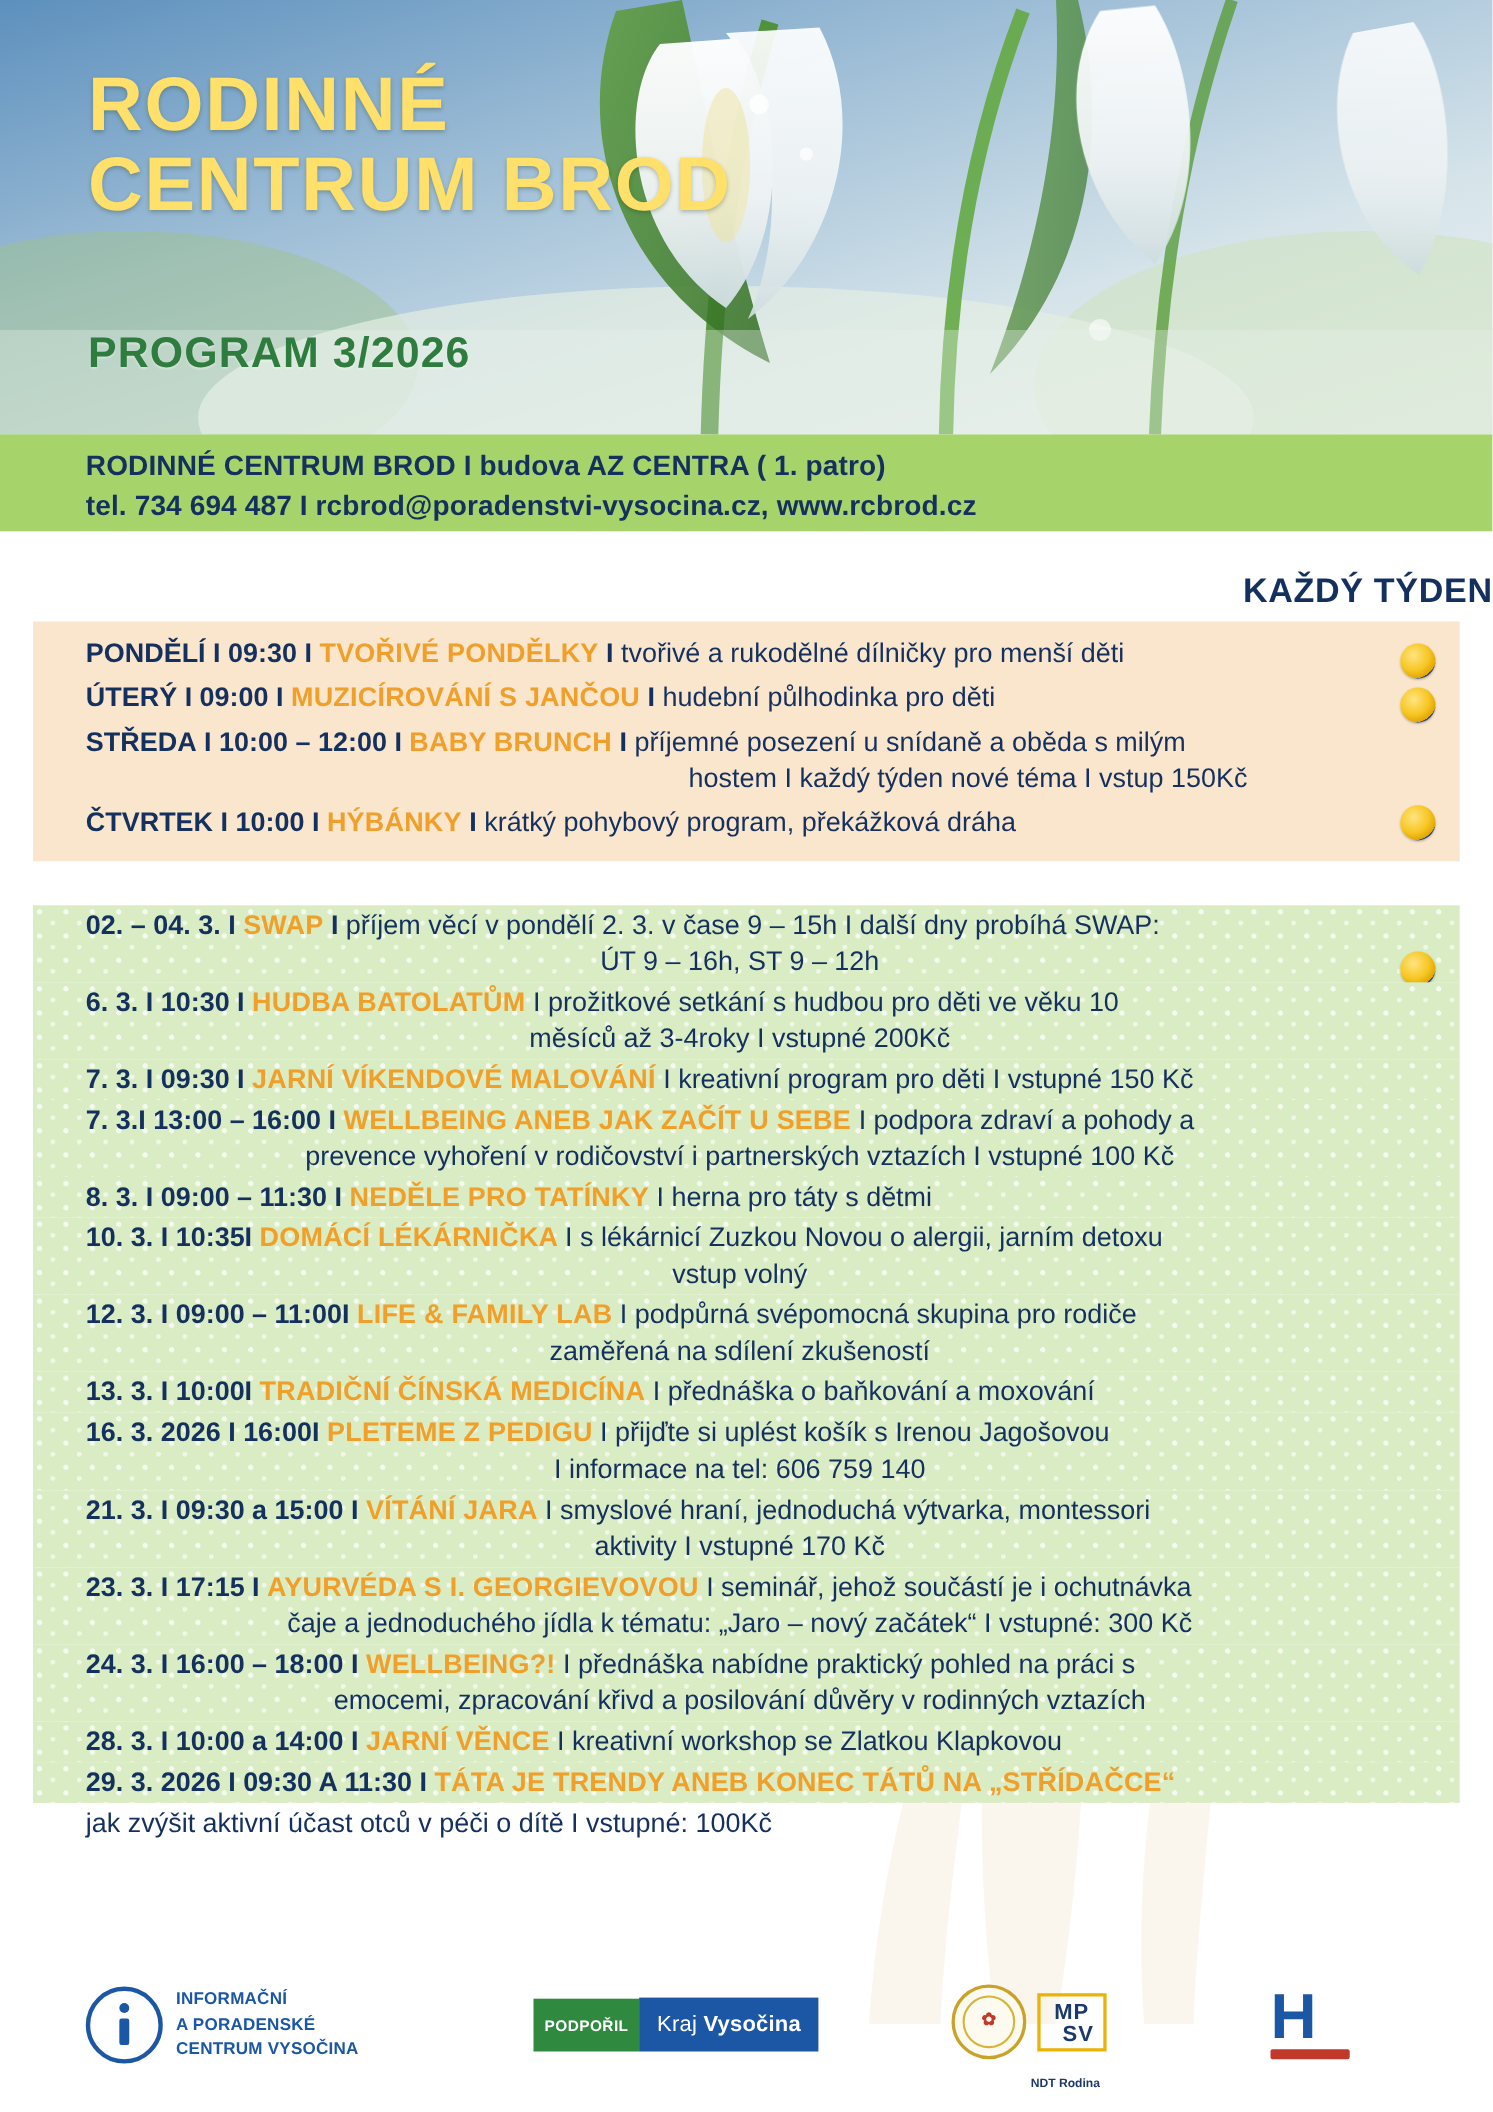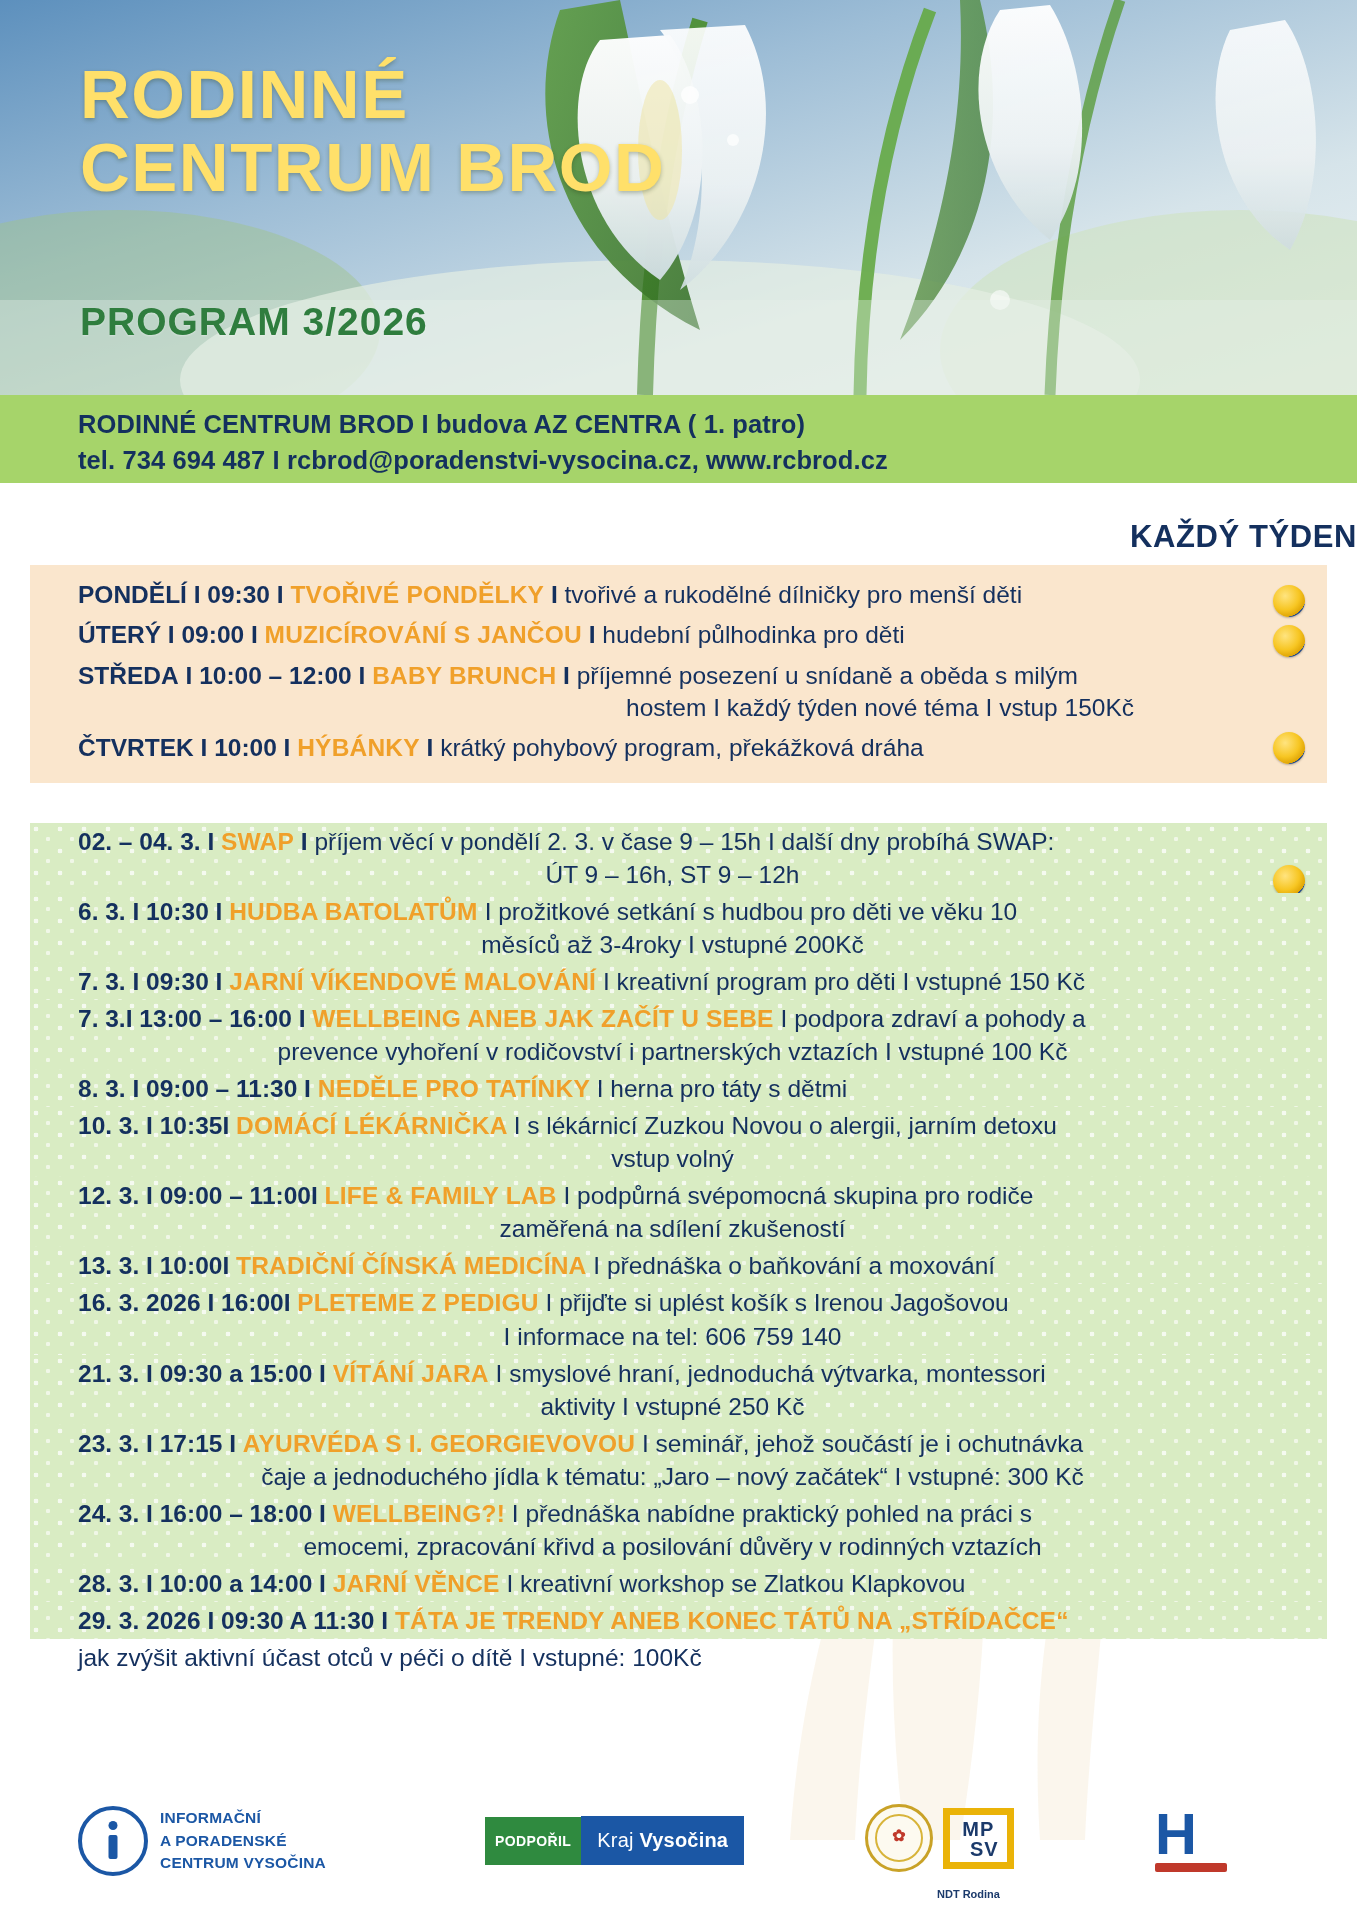--- a/index.html
+++ b/index.html
@@ -262,21 +262,21 @@
   }
   .logo-ndt .emblem .glyph {
     position: absolute;
     left: 0; right: 0; top: 19px;
     text-align: center;
     font-size: 16px;
     font-weight: 800;
     color: #c0392b;
   }
   .logo-ndt .mpsv {
-    border: 7px solid #eab308;
+    border: 3px solid #eab308;
     padding: 4px 8px 3px 8px;
     text-align: center;
   }
   .logo-ndt .mpsv .mp {
     font-weight: 800;
     font-size: 20px;
     line-height: 1;
     color: #1b3a6b;
     letter-spacing: 1px;
   }
@@ -487,21 +487,21 @@
         <span class="time">16. 3. 2026 I 16:00I</span>
         <span class="evname">PLETEME Z PEDIGU</span>
         <span class="desc">I přijďte si uplést košík s Irenou Jagošovou</span>
         <span class="second desc">I informace na tel: 606 759 140</span>
       </div>
 
       <div class="dated-row striped">
         <span class="time">21. 3. I 09:30 a 15:00 I</span>
         <span class="evname">VÍTÁNÍ JARA</span>
         <span class="desc">I smyslové hraní, jednoduchá výtvarka, montessori</span>
-        <span class="second desc">aktivity I vstupné 250 Kč</span>
+        <span class="second desc">aktivity I vstupné 170 Kč</span>
       </div>
 
       <div class="dated-row striped">
         <span class="time">23. 3. I 17:15 I</span>
         <span class="evname">AYURVÉDA S I. GEORGIEVOVOU</span>
         <span class="desc">I seminář, jehož součástí je i ochutnávka</span>
         <span class="second desc">čaje a jednoduchého jídla k tématu: „Jaro – nový začátek“ I vstupné: 300 Kč</span>
       </div>
 
       <div class="dated-row striped">

